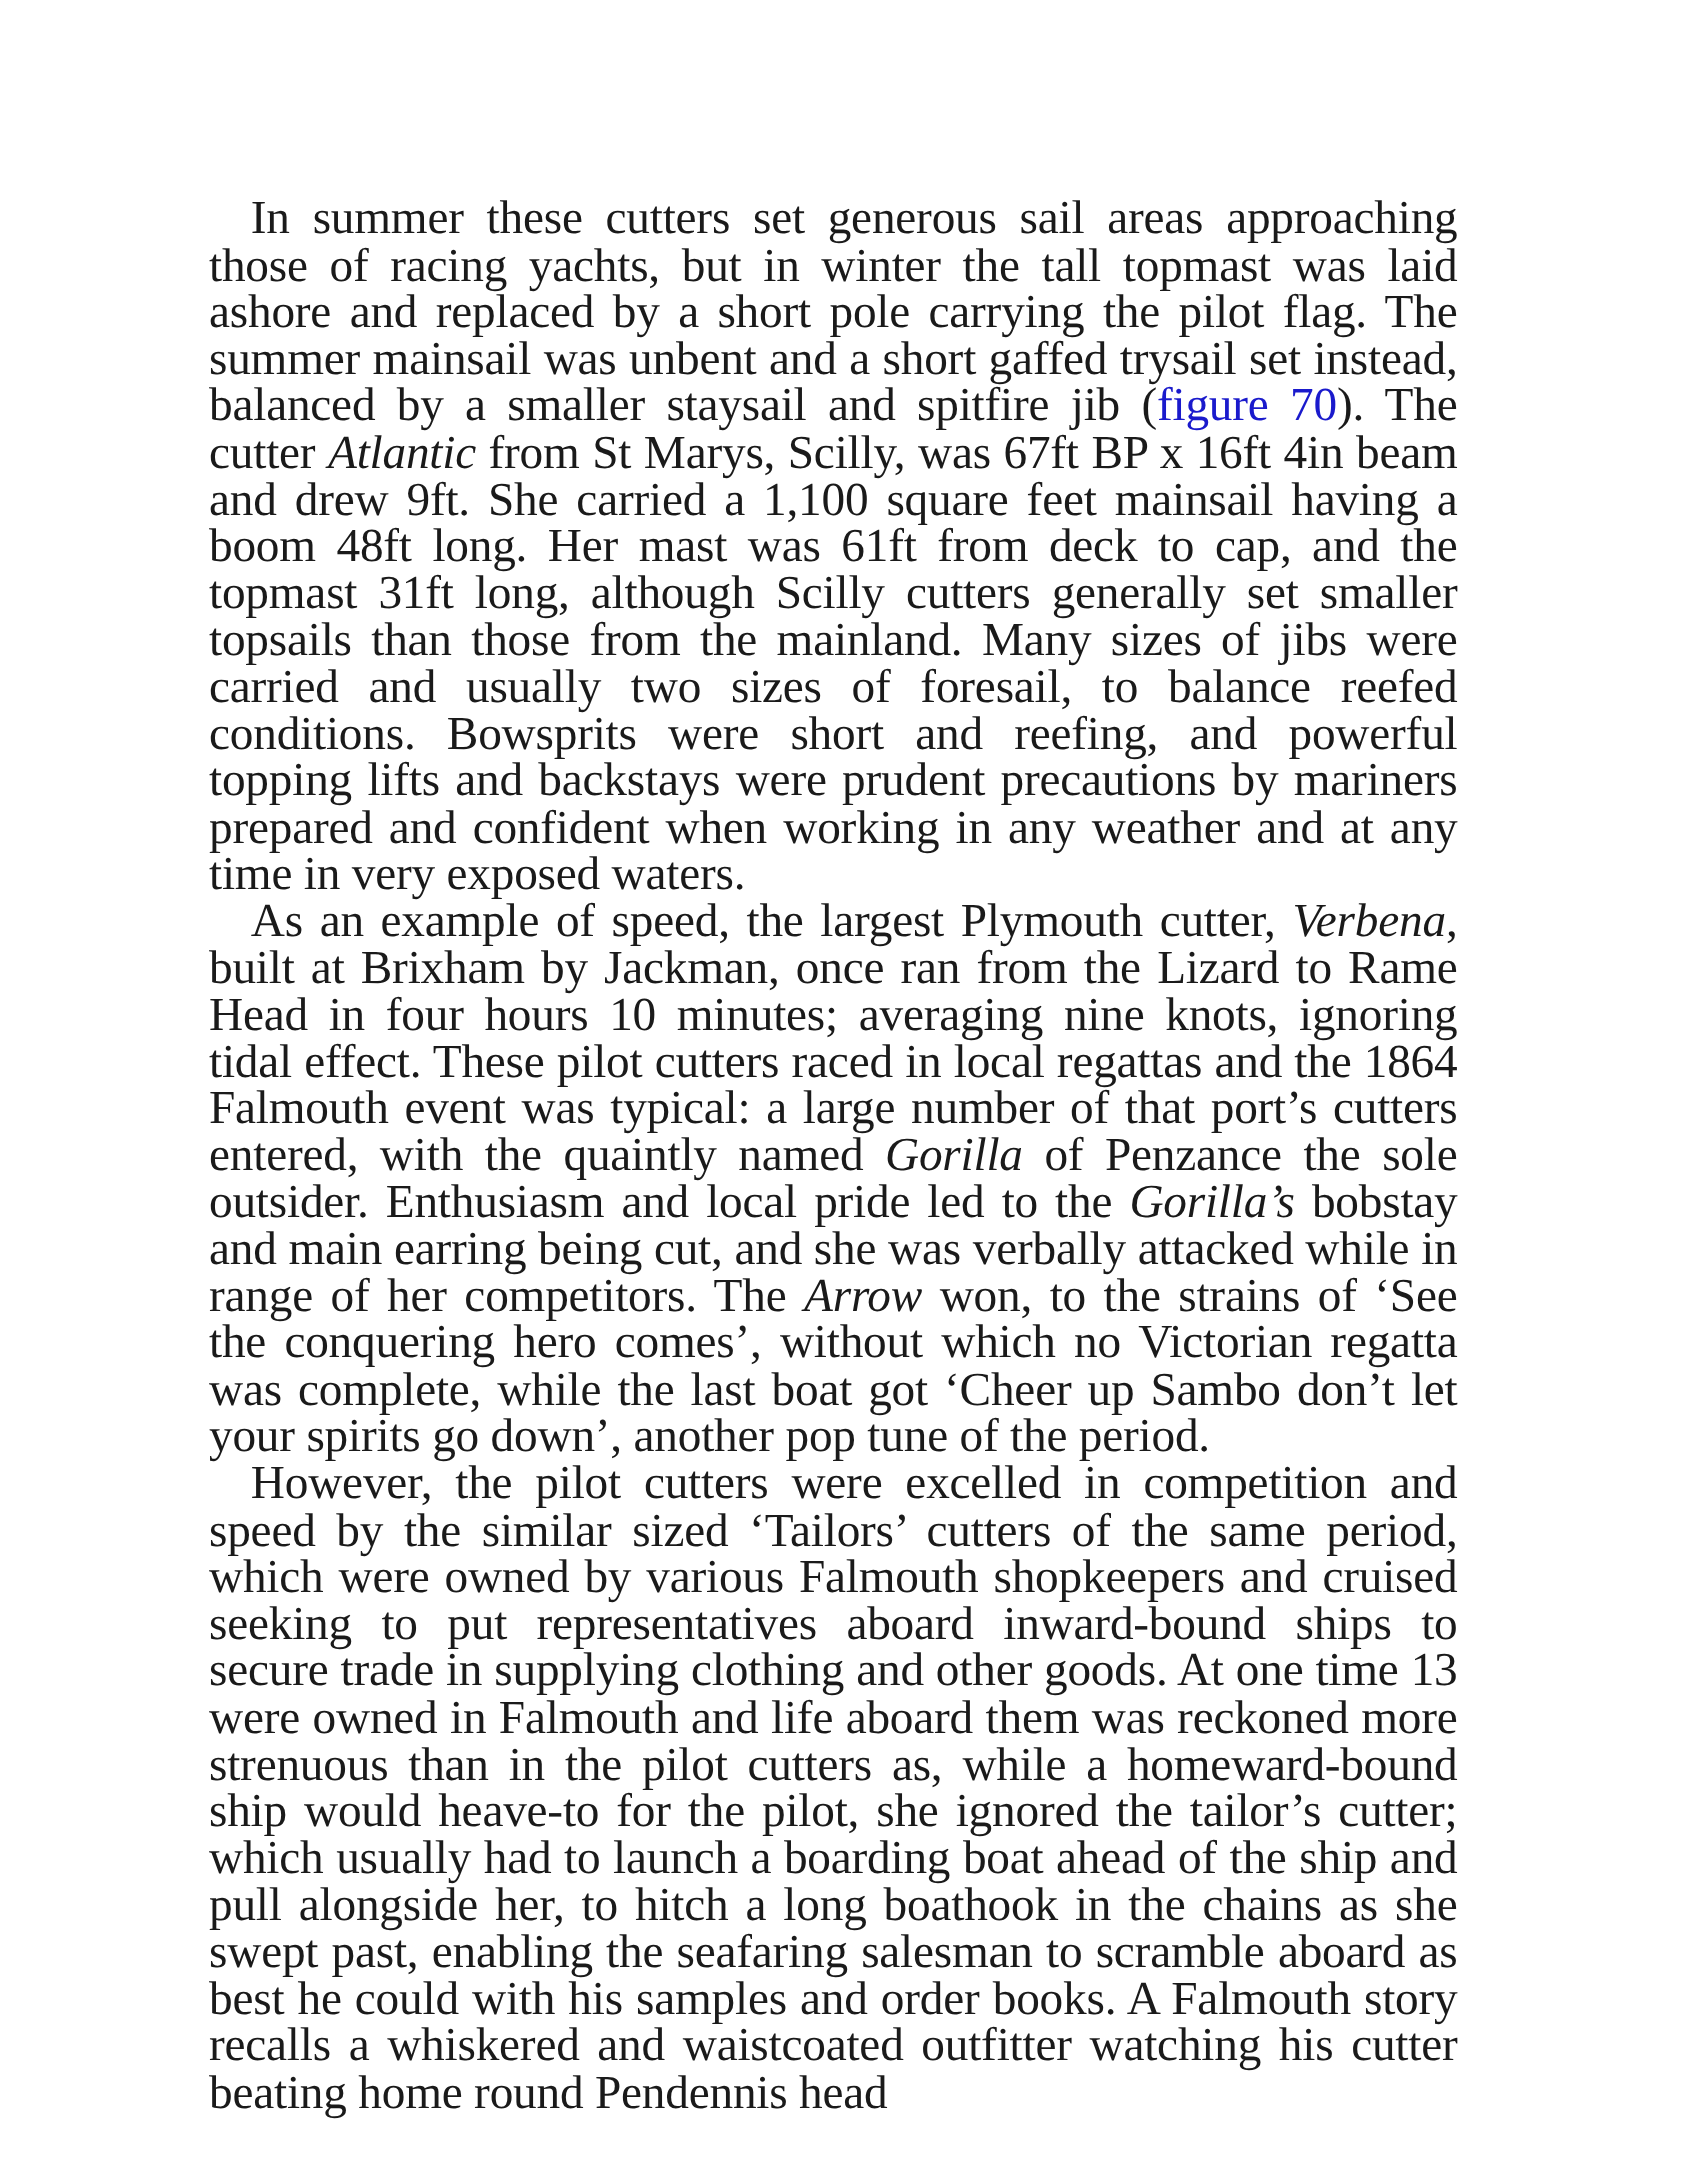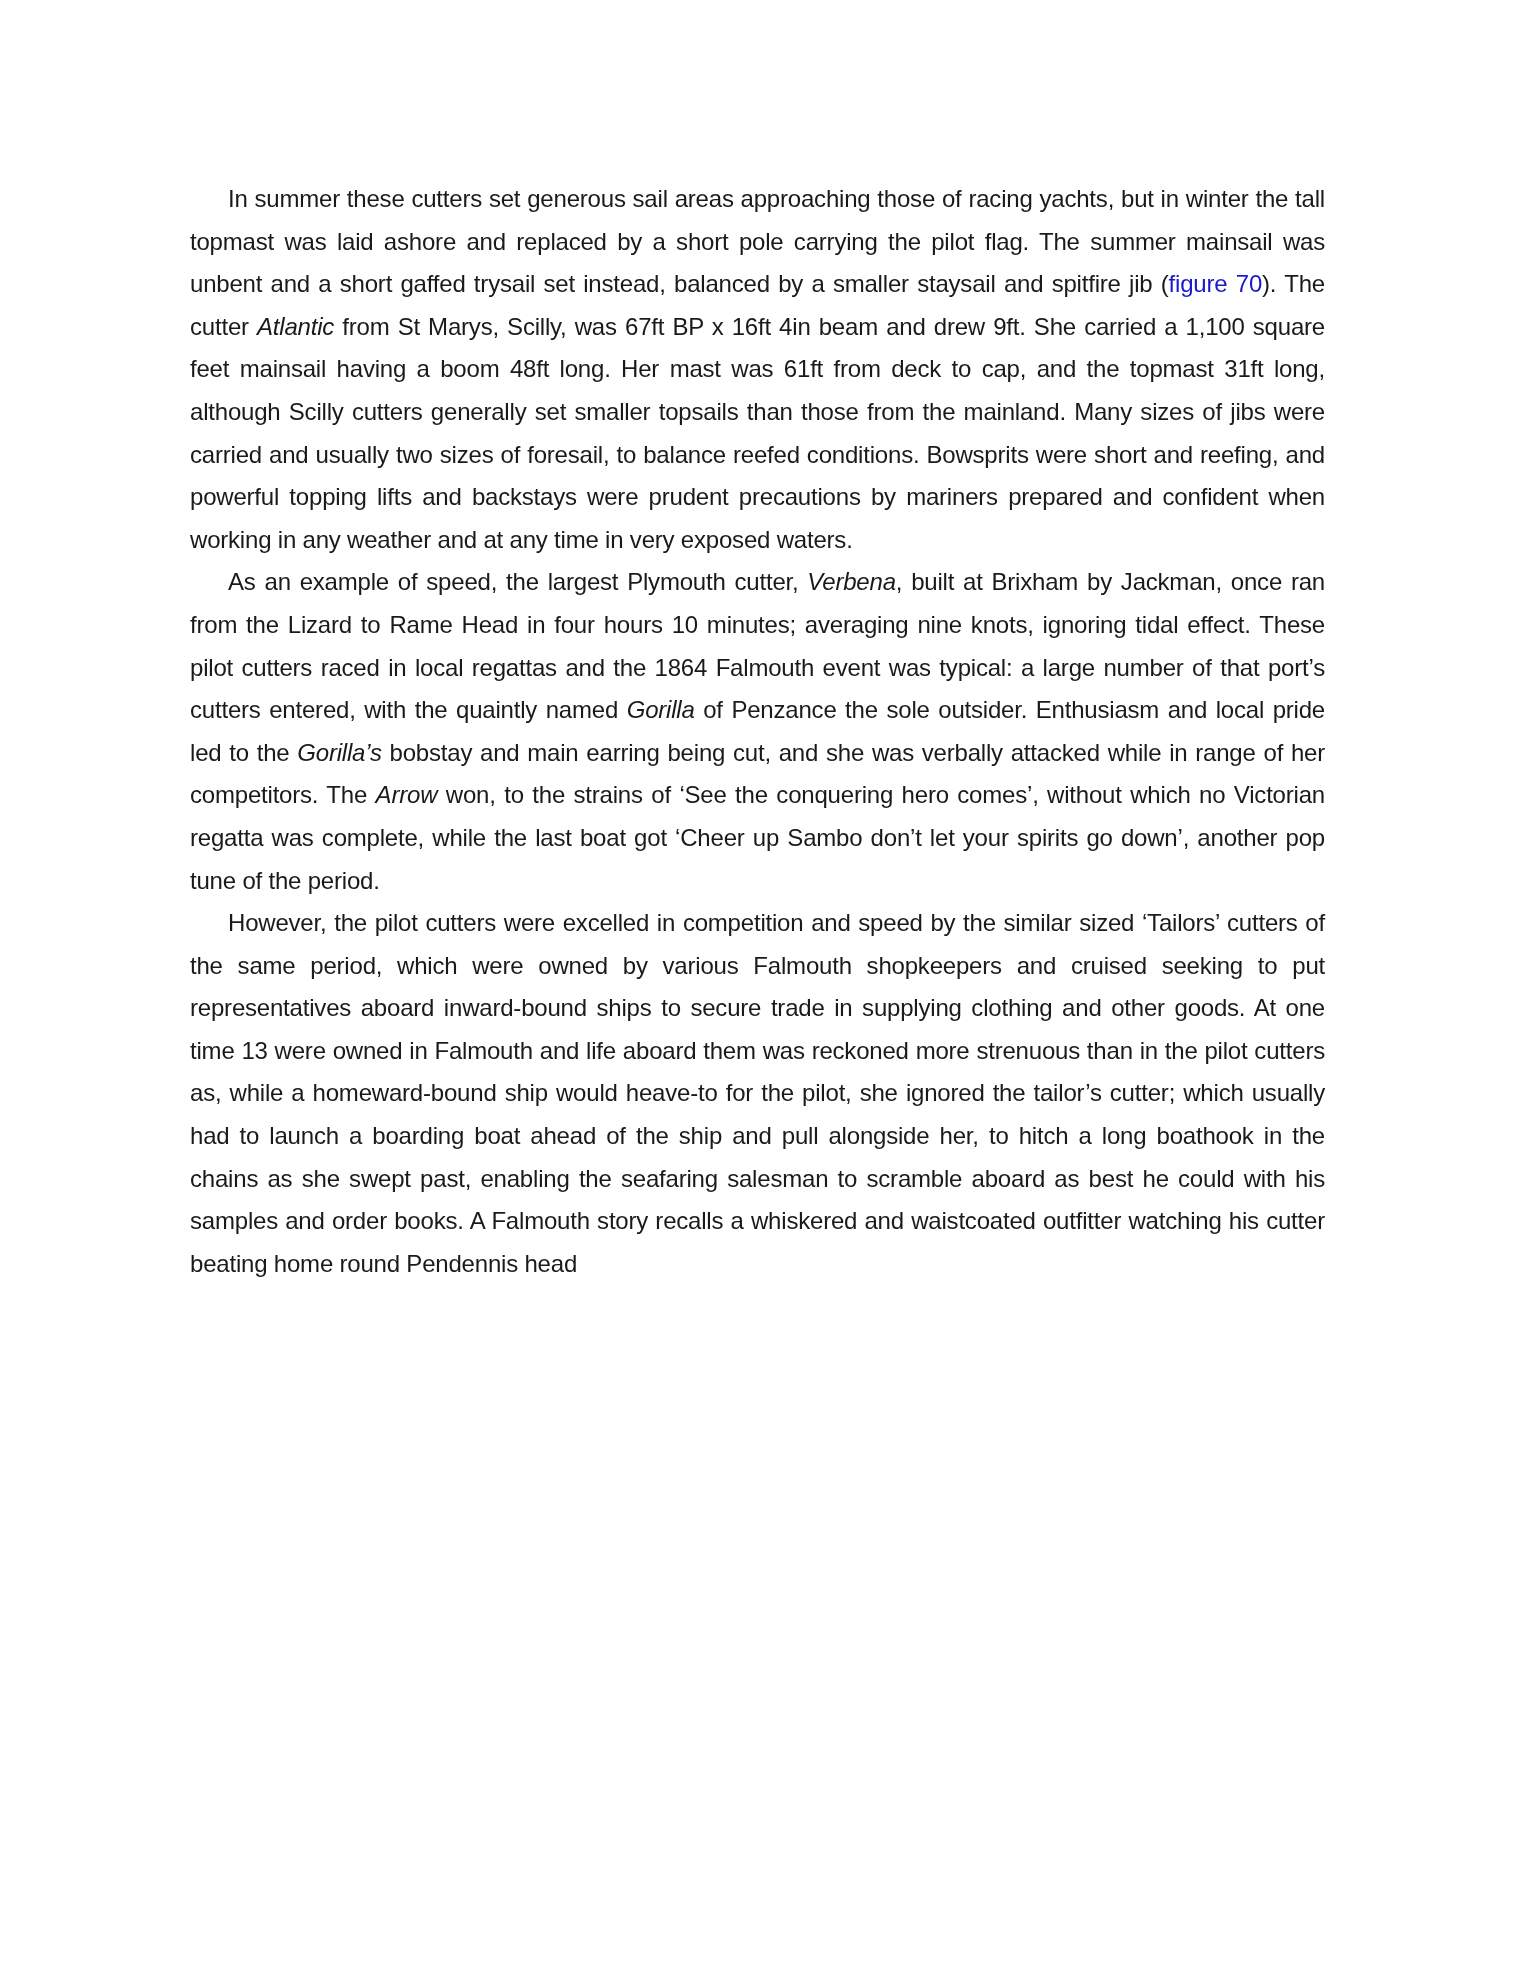--- a/index.html
+++ b/index.html
@@ -2,22 +2,22 @@
 <html><head>
 <meta charset="utf-8">
 <style>
   html, body { margin: 0; padding: 0; background: #ffffff; }
   body { width: 1530px; height: 1980px; position: relative; overflow: hidden; }
   .page {
     position: absolute;
     left: 190px;
     top: 178px;
     width: 1135px;
-    font-family: Liberation Sans, sans-serif;
-    font-size: 24px;
+    font-family: Liberation Serif, serif;
+    font-size: 43px;
     line-height: 42.6px;
     color: #1a1a1a;
     text-align: justify;
     letter-spacing: -0.2px;
   }
   .para { margin: 0; text-indent: 38px; }
   .para em { font-style: italic; }
   .link { color: #1a1acc; text-decoration: none; cursor: pointer; }
 </style>
 </head>

